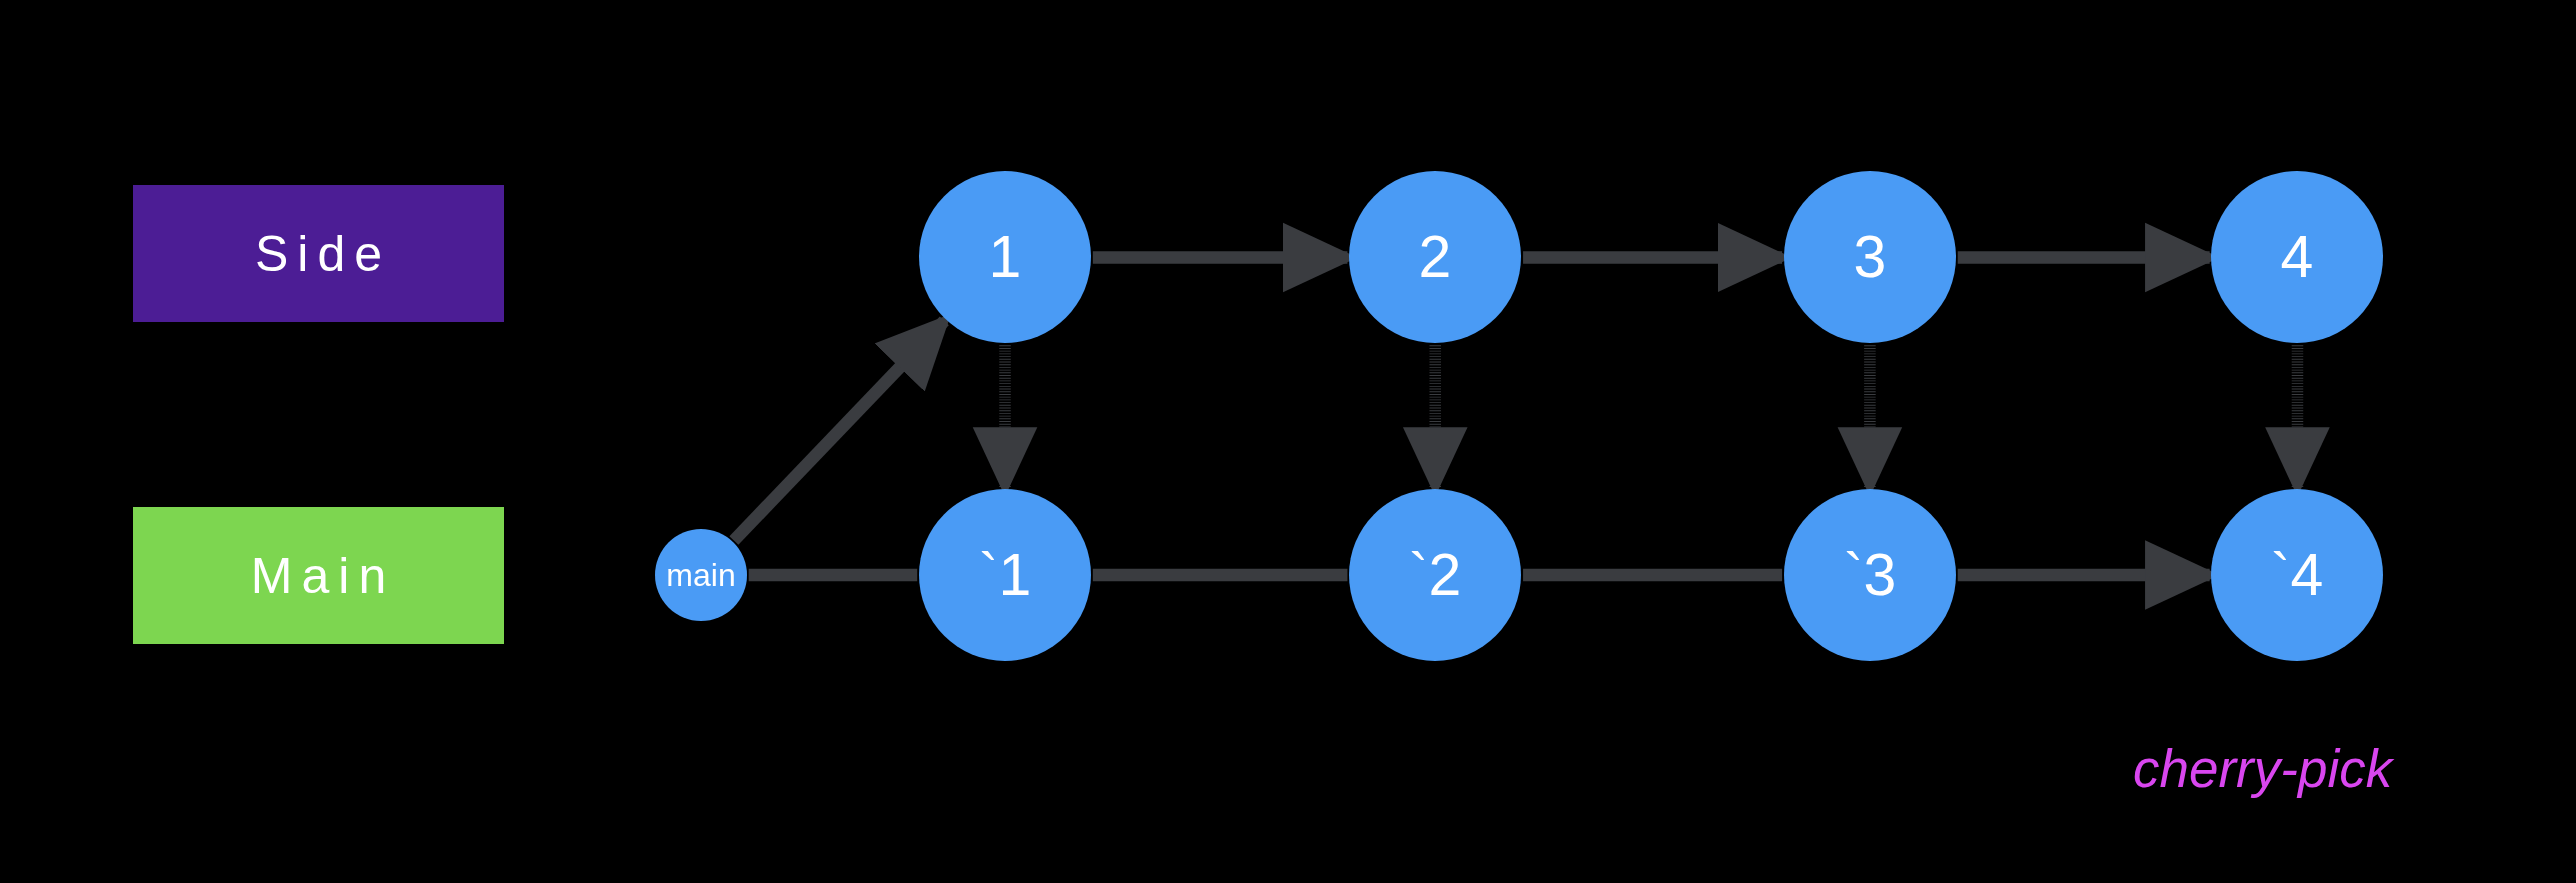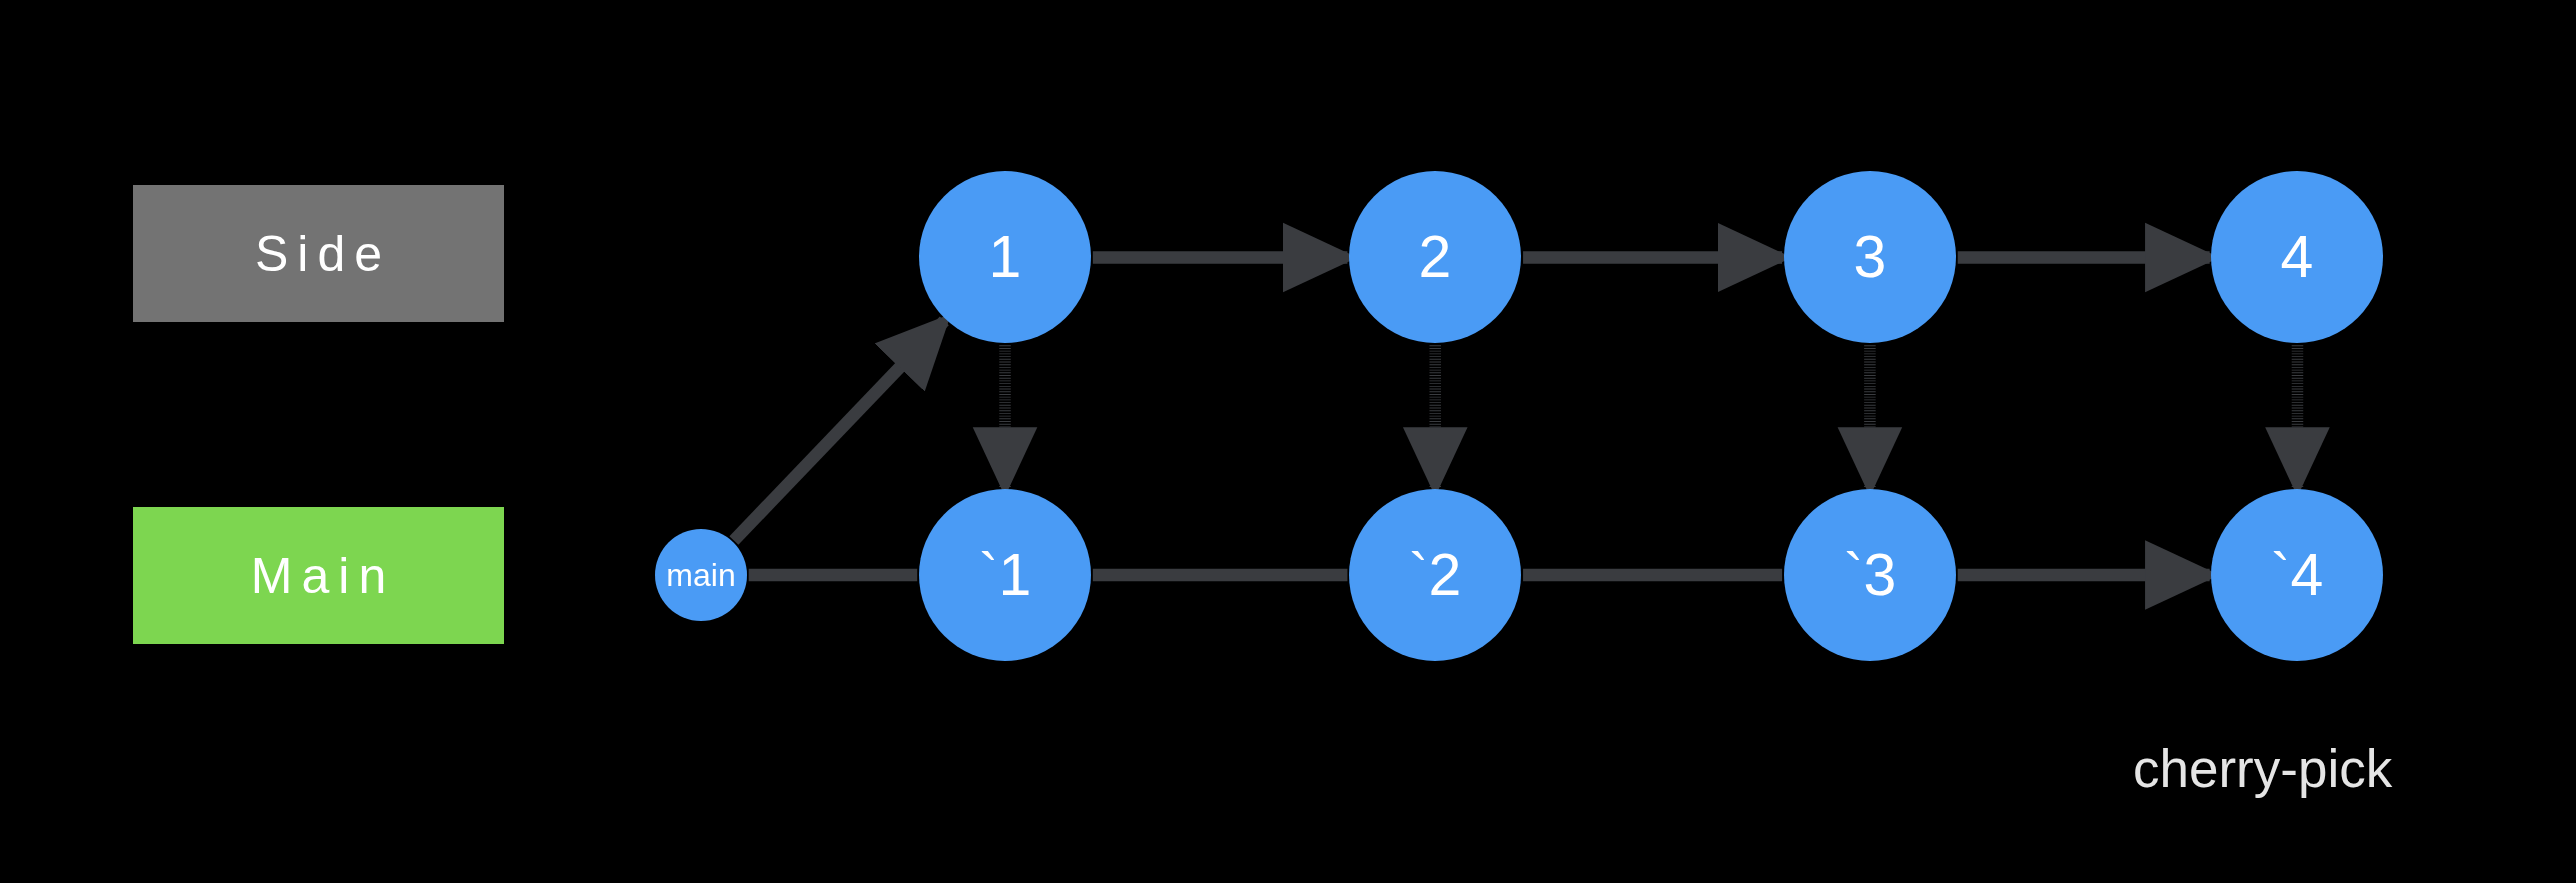--- a/index.html
+++ b/index.html
@@ -109,21 +109,21 @@
         <line x1="1232" y1="648" x2="1519" y2="648" stroke="#3A3C40" stroke-width="14" stroke-linecap="butt"></line>
         <line x1="1717" y1="648" x2="2009" y2="648" stroke="#3A3C40" stroke-width="14" stroke-linecap="butt"></line>
         <line x1="2207" y1="648" x2="2491" y2="648" stroke="#3A3C40" stroke-width="14" stroke-linecap="butt" marker-end="url(#arrow-solid)"></line>
         <line x1="1133" y1="389" x2="1133" y2="549" stroke="#3A3C40" stroke-width="13" stroke-dasharray="1 2.05" stroke-linecap="butt" marker-end="url(#arrow-dot)"></line>
         <line x1="1618" y1="389" x2="1618" y2="549" stroke="#3A3C40" stroke-width="13" stroke-dasharray="1 2.05" stroke-linecap="butt" marker-end="url(#arrow-dot)"></line>
         <line x1="2108" y1="389" x2="2108" y2="549" stroke="#3A3C40" stroke-width="13" stroke-dasharray="1 2.05" stroke-linecap="butt" marker-end="url(#arrow-dot)"></line>
         <line x1="2590" y1="389" x2="2590" y2="549" stroke="#3A3C40" stroke-width="13" stroke-dasharray="1 2.05" stroke-linecap="butt" marker-end="url(#arrow-dot)"></line>
       </g>
   </svg>
 
-  <div class="legend-box" id="legend-side" style="left: 133px; top: 185px; width: 371px; height: 137px; background: #737373;">
+  <div class="legend-box" id="legend-side" style="left: 133px; top: 185px; width: 371px; height: 137px; background: #4c1d95;">
     <span class="legend-text">Side</span>
   </div>
 
   <div class="legend-box" id="legend-main" style="left: 133px; top: 507px; width: 371px; height: 137px; background: rgb(125, 214, 80);">
     <span class="legend-text">Main</span>
   </div>
 
   <div id="node-layer">
       <div class="node small" style="left: 655px; top: 529px; width: 92px; height: 92px; background: rgb(74, 155, 245);">
         <span>main</span>
@@ -147,16 +147,16 @@
         <span>`2</span>
       </div>
       <div class="node big" style="left: 1784px; top: 489px; width: 172px; height: 172px; background: rgb(74, 155, 245);">
         <span>`3</span>
       </div>
       <div class="node big" style="left: 2211px; top: 489px; width: 172px; height: 172px; background: rgb(74, 155, 245);">
         <span>`4</span>
       </div>
     </div>
 
-  <div id="cherry-pick-label" style="left: 2133px; top: 742px; color: #e5e5e5;">cherry-pick</div>
+  <div id="cherry-pick-label" style="left: 2133px; top: 742px; color: #d946ef; font-style: italic;">cherry-pick</div>
 
 </div>
 
 
 </body></html>

